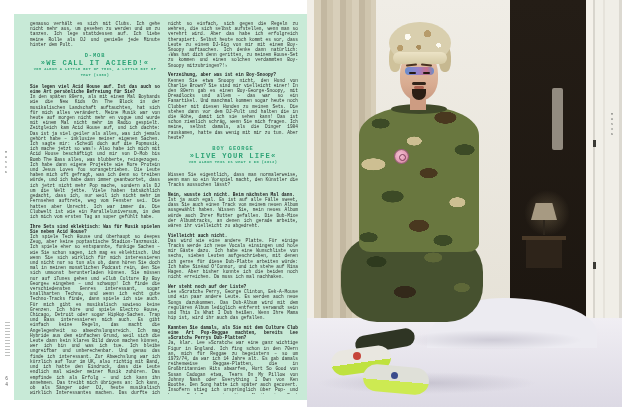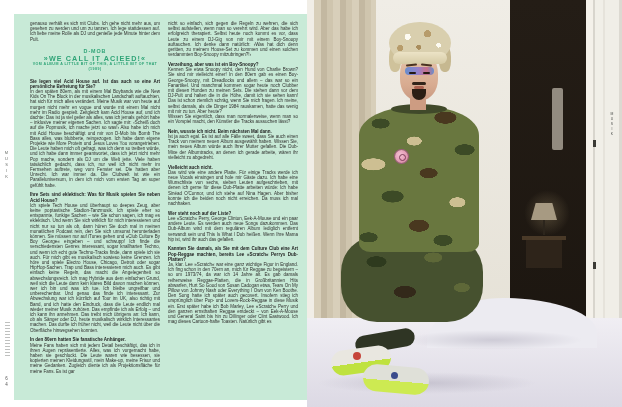--- a/index.html
+++ b/index.html
@@ -1,18 +1,18 @@
 <!DOCTYPE html>
 <html style="--bg: #c8ead7; --accent: #2fa477;"><head>
 <meta charset="utf-8">
 <style>
   html,body{margin:0;padding:0;}
   body{width:622px;height:407px;position:relative;background:#ffffff;overflow:hidden;
        font-family:"Liberation Sans","DejaVu Sans",sans-serif;}
-  .stage{position:absolute;inset:0;}
+  .stage{position:absolute;inset:0;font-family:Liberation Mono, monospace;}
 
   
   .panel{position:absolute;left:14px;top:14px;width:293px;height:386px;background:var(--bg,#c8ead7);}
   .cols{position:absolute;left:16px;top:7px;right:9px;bottom:6px;display:flex;gap:8px;}
   .col{width:130px;overflow:hidden;color:#2e2e2c;font-size:4.5px;line-height:5.2px;text-align:justify;}
   .col p{margin:0 0 0 0;}
   .col p.a{margin-bottom:0;}
   .col p.q{font-weight:bold;margin-top:4.5px;color:#222;}
   .col p.first{margin-top:0;}
   .sechead{text-align:center;color:var(--accent,#2fa477);margin:7px 0 6px;}
@@ -142,20 +142,25 @@
           <p class="a">In den späten 80ern, als mit einem Mal Boybands wie die New Kids On The Block in der musikalischen Landschaft auftauchten, hat sich für mich alles verändert. Meine Musik war von heute auf morgen nicht mehr en vogue und wurde mit einem Mal nicht mehr im Radio gespielt. Zeitgleich kam Acid House auf, und ich dachte: Das ist ja viel geiler als alles, was ich jemals gehört habe – inklusive meiner eigenen Sachen. Ich sagte mir: ‹Scheiß doch auf die Popmusik, ich mache jetzt so was!› Also habe ich mich mit Acid House beschäftigt und mir von D-Mob bis Bomb The Bass alles, was blubberte, reingezogen. Ich habe dann eigene Projekte wie More Protein und Jesus Loves You vorangetrieben. Die Leute haben mich oft gefragt, was ich denn so treiben würde, und ich habe dann immer geantwortet, dass ich jetzt nicht mehr Pop mache, sondern als DJ um die Welt jette. Viele haben tatsächlich gedacht, dass ich, nur weil ich nicht mehr im Fernsehen auftrete, weg vom Fenster sei. Die hatten aber Unrecht. Ich war immer da. Die Clubwelt ist wie ein Paralleluniversum, in dem ich mich vom ersten Tag an super gefühlt habe.</p>
           <p class="q">Ihre Sets sind eklektisch: Was für Musik spielen Sie neben Acid House?</p>
           <p class="a">Ich spiele Tech House und überhaupt so deepes Zeug, aber keine poptastische Stadion-Tanzmusik. Ich spiele eher so entspannte, funkige Sachen – wie Sie schon sagen, ich mag es eklektisch. Und wenn Sie sich wirklich für mich interessieren und nicht nur so tun als ob, dann hören Sie doch mal in meinen monatlichen Podcast rein, den Sie sich umsonst herunterladen können. Sie müssen nur auf iTunes gehen und »Club Culture By Boy George« eingeben – und schwupp! Ich finde die verschiedensten Genres interessant, sogar knallharten Techno, und wenn ich echt gute Techno-Tracks finde, dann spiele ich sie auch. Für mich gibt es musikalisch sowieso keine Grenzen. Ich höre und spiele Electro House, Chicago, Detroit oder sogar HipHop-Sachen. Trap und Bass interessieren mich auch. Es gibt einfach keine Regeln, das macht die Angelegenheit so abwechslungsreich. Ich mag Hybride aus dem einfachen Grund, weil sich die Leute dann kein klares Bild davon machen können, wer ich bin und was ich tue. Ich bleibe ungreifbar und unberechenbar. Und genau das finde ich interessant. Zur Abwechslung war ich kürzlich auf Tour im UK, also richtig mit Band, und ich hatte den Eindruck, dass die Leute endlich mal wieder meiner Musik zuhören. Das empfinde ich als Erfolg – und ich kann ihn annehmen. Das treibt mich übrigens an: Ich kann, ob als Sänger oder DJ, heute musikalisch wirklich Interessantes machen. Das durfte ich früher nicht, weil die Leute nicht über die Oberfläche hinwegsehen konnten.</p>
           <p class="q">In den 80ern hatten Sie fanatische Anhänger.</p>
           <p class="a">Meine Fans haben sich mit jedem Detail beschäftigt, das ich in ihren Augen repräsentierte. Alles, was ich vorgemacht habe, haben sie geschluckt. Die Leute waren wie besessen, sie kopierten meinen Kleidungsstil, mein Make-up, meine Frisur und meine Gedanken. Zugleich diente ich als Projektionsfläche für meine Fans. Es ist gar</p>
         </div>
       <div class="col" id="col-right">
           <p class="a first">nicht so einfach, sich gegen die Regeln zu wehren, die sich selbst aufstellen, wenn man so verehrt wird. Aber das habe ich erfolgreich therapiert. Selbst heute noch kommt es vor, dass Leute zu einem DJ-Gig von mir mit einem Boy-Snoopy auftauchen. Ich denke dann natürlich: ‹Was hat dich denn geritten, zu meinem House-Set zu kommen und einen solchen verdammten Boy-Snoopy mitzubringen?!›</p>
           <p class="q">Verzeihung, aber was ist ein Boy-Snoopy?</p>
           <p class="a">Kennen Sie etwa Snoopy nicht, den Hund von Charlie Brown? Sie sind mir vielleicht einer! In den 80ern gab es einen Boy-George-Snoopy, mit Dreadlocks und allem – das war so ein Fanartikel. Und manchmal kommen sogar heute noch Clubber mit diesen Hunden zu meinen Sets. Die stehen dann vor dem DJ-Pult und halten die in die Höhe, damit ich sie sehen kann! Das ist schon ziemlich schräg, wenn Sie mich fragen. Ich meine, selbst damals, als die Dinger 1984 rauskamen, hatte das wenig mit mir zu tun. Aber heute?</p>
+          <div class="sechead">
+            <div class="artist">BOY GEORGE</div>
+            <div class="title">»LIVE YOUR LIFE«</div>
+            <div class="album">VOM ALBUM THIS IS WHAT I DO (2013)</div>
+          </div>
           <p class="a">Wissen Sie eigentlich, dass man normalerweise, wenn man so ein Vorspiel macht, den Künstler die Tracks aussuchen lässt?</p>
           <p class="q">Nein, wusste ich nicht. Beim nächsten Mal dann.</p>
           <p class="a">Ist ja auch egal. Es ist auf alle Fälle sweet, dass Sie auch einen Track von meinem neuen Album ausgewählt haben. Wissen Sie, mein neues Album würde auch Ihrer Mutter gefallen. Die Dub-Mixe der Albumtracks, an denen ich gerade arbeite, wären ihr vielleicht zu abgedreht.</p>
           <p class="q">Vielleicht auch nicht.</p>
           <p class="a">Das wird wie eine andere Platte. Für einige Tracks werde ich neue Vocals einsingen und hole mir Gäste dazu. Ich habe eine Wunschliste von sechs, sieben Leuten aufgeschrieben, mit denen ich gerne für diese Dub-Platte arbeiten würde: Ich habe Sinéad O'Connor, und ich stehe auf Nina Hagen. Aber bisher konnte ich die beiden noch nicht erreichen. Da muss ich mal nachhaken.</p>
           <p class="q">Wer steht noch auf der Liste?</p>
           <p class="a">Lee »Scratch« Perry, George Clinton, Eek-A-Mouse und ein paar andere Leute. Es werden auch neue Songs dazukommen. Das Dub-Album wird mit dem regulären Album lediglich entfernt verwandt sein und This Is What I Dub heißen. Wenn Ihre Mama hip ist, wird ihr auch das gefallen.</p>
           <p class="q">Kannten Sie damals, als Sie mit dem Culture Club eine Art Pop-Reggae machten, bereits Lee »Scratch« Perrys Dub-Platten?</p>
           <p class="a">Ja, klar. Lee »Scratch« war eine ganz wichtige Figur in England. Ich fing schon in den 70ern an, mich für Reggae zu begeistern – so um 1973/74, da war ich 14 Jahre alt. Es gab damals reihenweise Reggae-Platten, die in Großbritannien Hits abwarfen, Hurt So Good von Susan Cadogan etwa, Tears On My Pillow von Johnny Nash oder Everything I Own von Ken Boothe. Den Song hatte ich später auch gecovert. Insofern stieg ich ursprünglich über Pop- und Lovers-Rock-Reggae in diese Musik ein. Erst später habe ich Bob Marley, Lee »Scratch« Perry und den ganzen ernsthaften Reggae entdeckt – von Eek-A-Mouse und General Saint bis hin zu Dillinger oder Clint Eastwood. Ich mag dieses Cartoon-hafte Toasten. Natürlich gibt es</p>
         </div>

